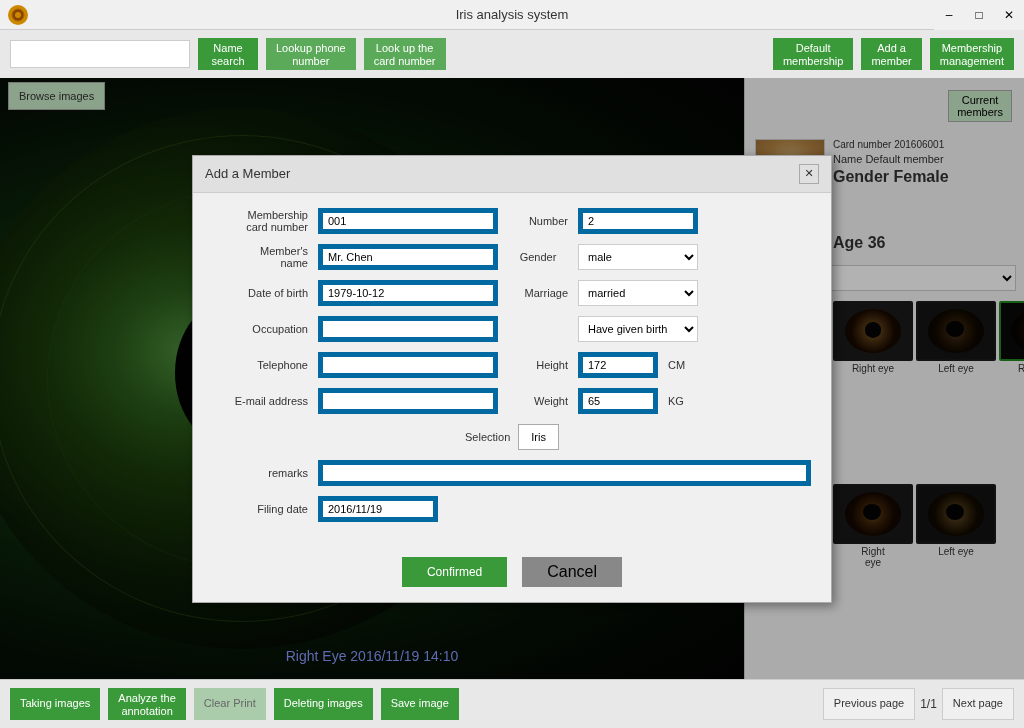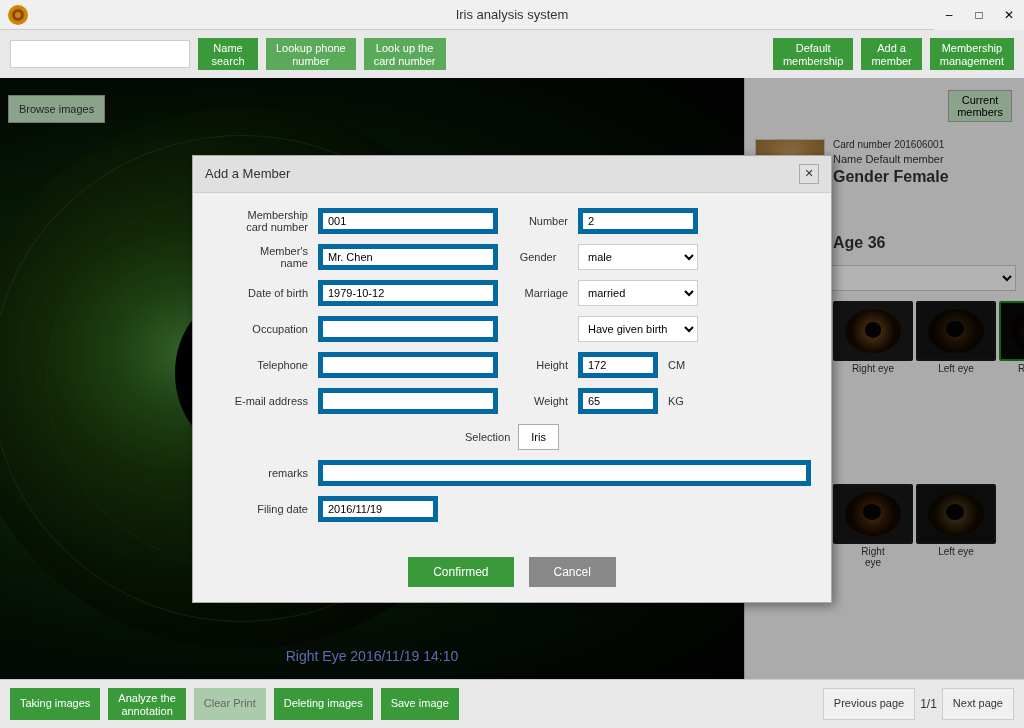--- a/index.html
+++ b/index.html
@@ -330,25 +330,25 @@
       background: #3a9a3a;
       color: white;
       border: none;
       padding: 6px 25px;
       cursor: pointer;
       font-size: 12px;
       height: 30px;
     }
     .btn-cancel {
       background: #888;
-      color: #ffffff;
+      color: #000000;
       border: none;
       padding: 6px 25px;
       cursor: pointer;
-      font-size: 12px;
+      font-size: 16px;
       height: 30px;
     }
   </style>
 </head>
 <body>
 
 <div class="title-bar">
   <div class="app-icon">
     <svg width="14" height="14" viewBox="0 0 14 14">
       <circle cx="7" cy="7" r="6" fill="#884400" stroke="#aa6600" stroke-width="1"></circle>
@@ -379,21 +379,21 @@
     <button class="btn-green" style="white-space:pre-line; font-size:11px;">Add a
 member</button>
     <button class="btn-green" style="white-space:pre-line; font-size:11px;">Membership
 management</button>
   </div>
 
   <div class="content-area">
 
     <div class="image-area">
 
-      <div style="position:absolute; top:17px; left:8px; z-index:10;">
+      <div style="position:absolute; top:4px; left:8px; z-index:10;">
         <button class="btn-light-green">Browse images</button>
       </div>
 
       <div style="width:100%; height:100%; background: radial-gradient(ellipse at 30% 50%, #3a6a2a 0%, #1a4a0a 20%, #0d2a0d 40%, #050f05 70%, #030303 100%); position:relative;">
 
         <div style="position:absolute; left:-5%; top:5%; width:75%; height:90%; border-radius:50%; background: radial-gradient(ellipse at 40% 45%, #4a8a3a 0%, #2a5a1a 15%, #1a3a0a 30%, #0a1a05 55%, #030803 80%); overflow:hidden;">
 
           <div style="position:absolute; left:38%; top:35%; width:22%; height:28%; border-radius:50%; background:#020202;"></div>
 
           <div style="position:absolute; left:5%; top:5%; width:90%; height:90%; border-radius:50%; border: 1px solid rgba(80,120,40,0.3);"></div>

